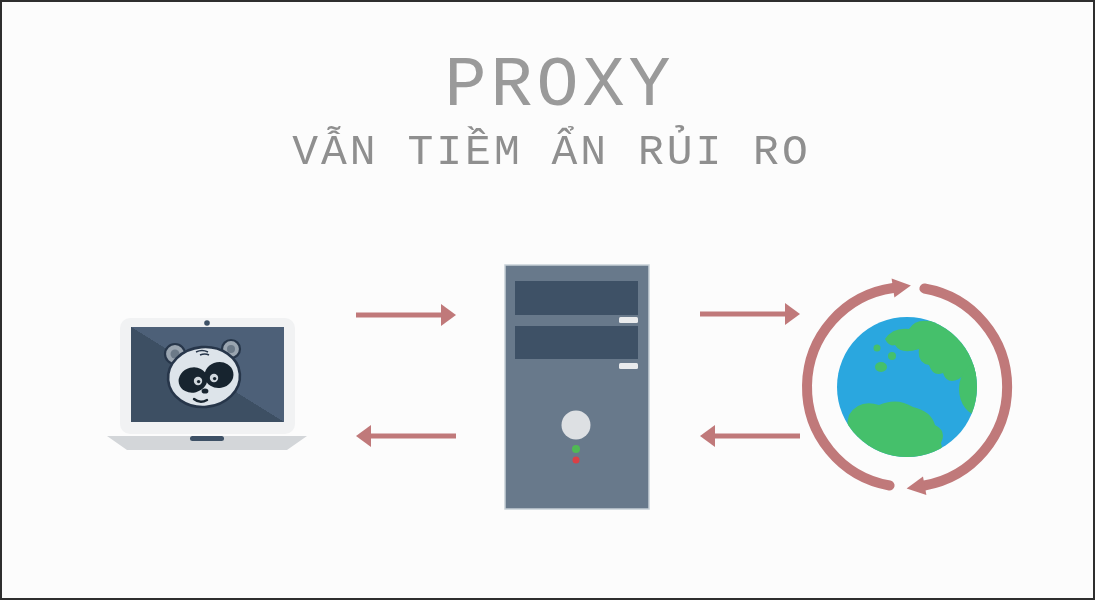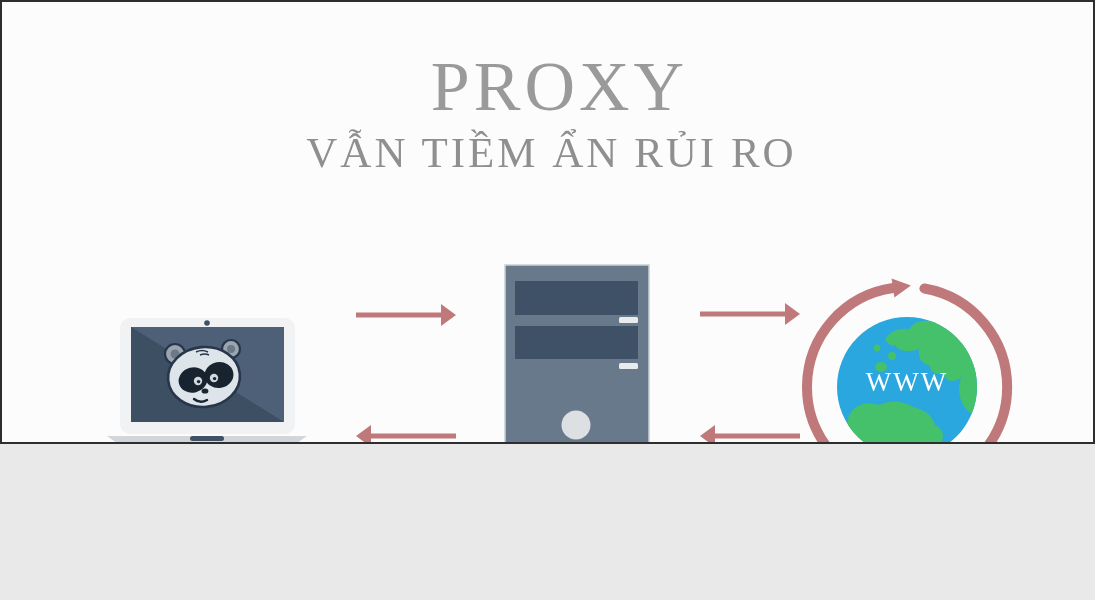--- a/index.html
+++ b/index.html
@@ -1,23 +1,23 @@
 <!DOCTYPE html>
 <html><head>
 <meta charset="utf-8">
 <style>
   html,body{margin:0;padding:0;background:#e9e9e9;}
   .canvas{
     position:relative;
-    width:1095px;height:444px;
+    width:1095px;height:600px;
     box-sizing:border-box;
     background:#fcfcfc;
     border:2px solid #2e2e2e;
     overflow:hidden;
-    font-family:Liberation Serif, serif;
+    font-family:Liberation Mono, monospace;
   }
   .header{position:absolute;left:24px;right:0;top:0;text-align:center;}
   .title{
     margin:0;position:absolute;left:0;right:0;top:50px;
     font-size:70px;font-weight:200;color:#9a9a9a;
     letter-spacing:4px;line-height:1;
   }
   .subtitle{
     margin:0;position:absolute;left:0;right:16px;top:127px;
     font-size:43px;font-weight:400;color:#8f8f8f;
@@ -132,15 +132,14 @@
                  Q 150 108 146 96 Q 136 100 132 88 Q 120 86 122 72 Q 104 78 98 68 Q 92 70 88 62 Z"></path>
         <ellipse cx="84" cy="90" rx="6" ry="5"></ellipse>
         <circle cx="95" cy="79" r="4"></circle>
         <circle cx="80" cy="71" r="3.5"></circle>
         <ellipse cx="183" cy="112" rx="21" ry="27"></ellipse>
         <path d="M 52 138 Q 62 122 82 128 Q 100 120 116 130 Q 134 134 138 148 Q 150 154 144 166
                  Q 148 180 132 184 Q 118 196 98 192 Q 72 194 60 176 Q 46 158 52 138 Z"></path>
       </g>
     </g>
   </svg>
-  <div class="www">WWW</div>
 
 </div>
 
 </body></html>

